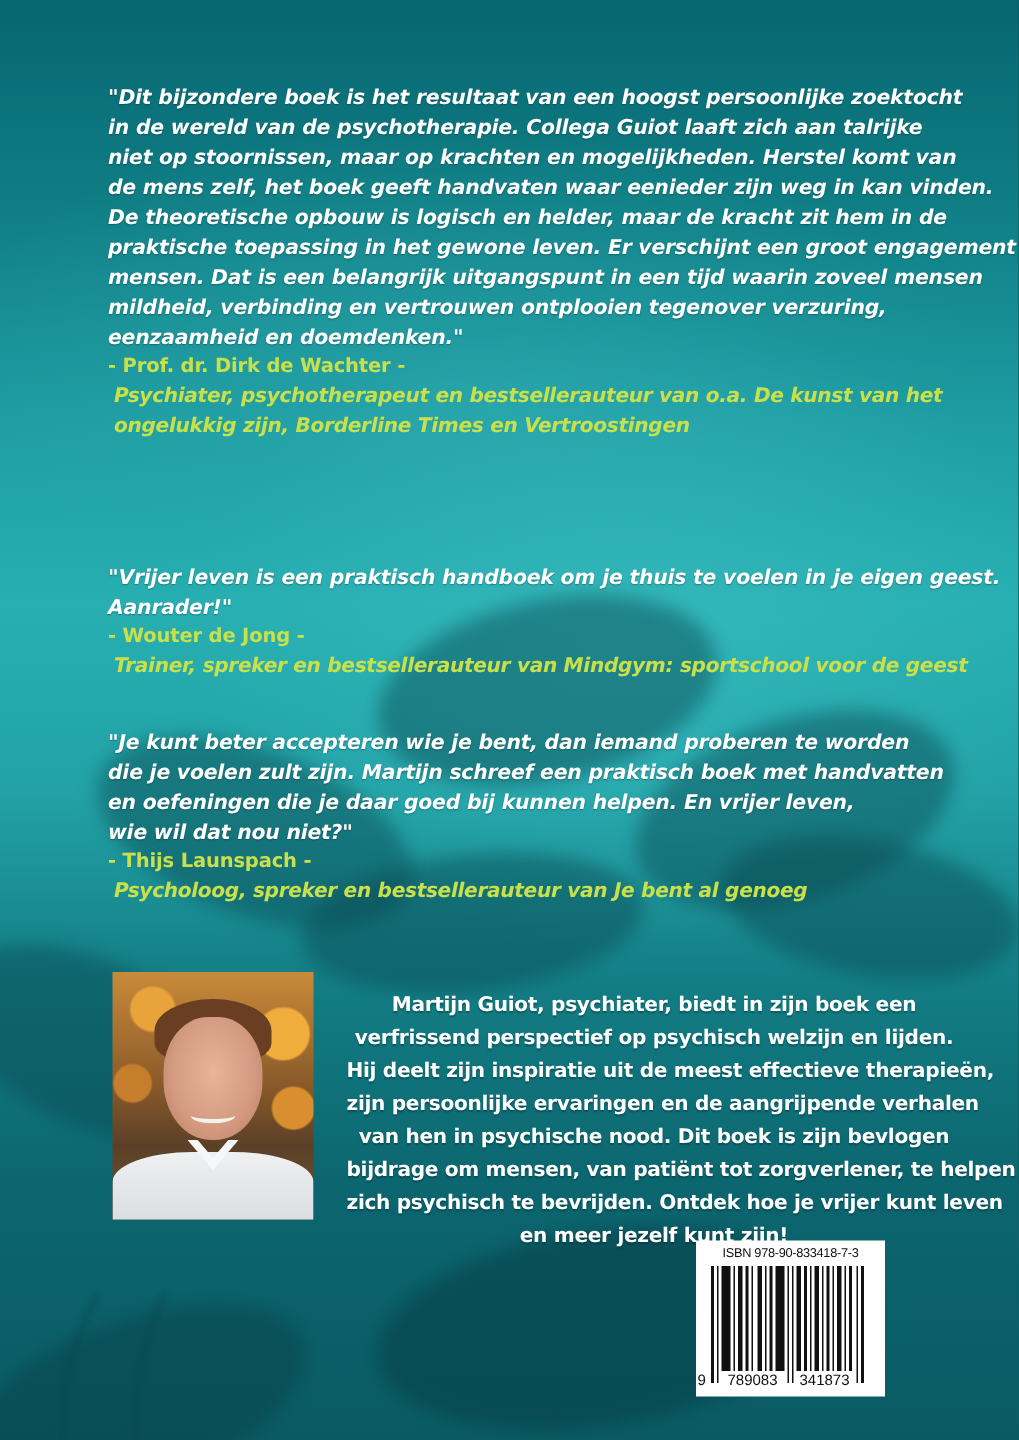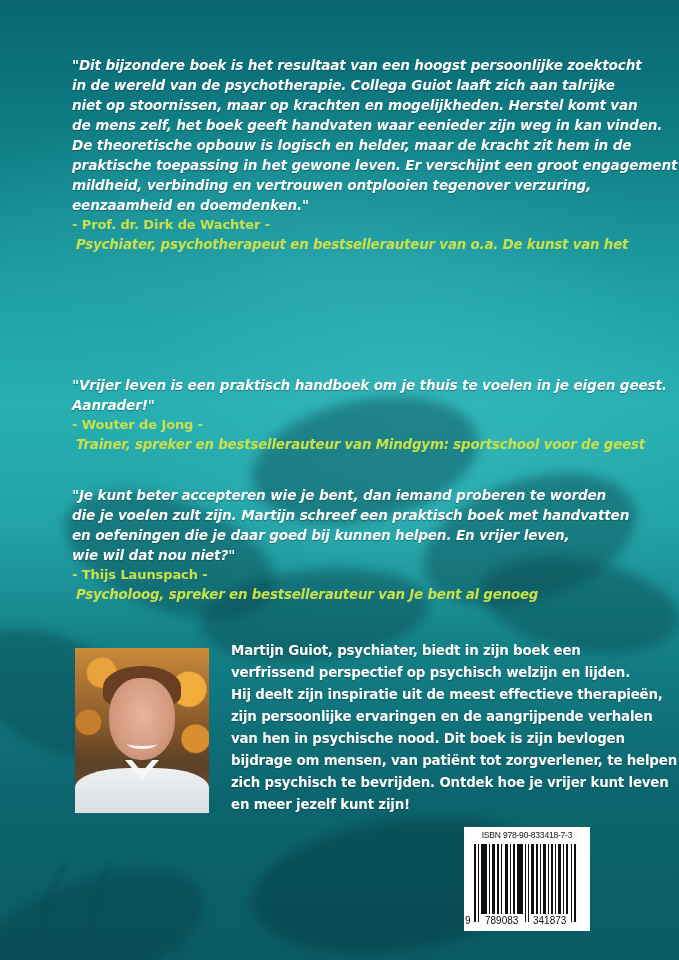--- a/index.html
+++ b/index.html
@@ -33,21 +33,21 @@
       radial-gradient(circle at 90% 55%, #d98f2f 0 9%, transparent 10%),
       radial-gradient(circle at 10% 45%, #c77e2c 0 8%, transparent 9%),
       linear-gradient(180deg, #c98a3a 0%, #8a5b2a 45%, #5b4027 70%, #6d5335 100%);
   }
   .face { position: absolute; left: 34px; top: 30px; width: 66px; height: 82px; border-radius: 45% 45% 48% 48%; background: radial-gradient(ellipse at 50% 45%, #e8b49a 0%, #d39a80 60%, #b47a62 100%); }
   .hair { position: absolute; left: 28px; top: 18px; width: 78px; height: 42px; border-radius: 50% 50% 30% 30%; background: #6a3e22; }
   .smile { position: absolute; left: 52px; top: 90px; width: 30px; height: 8px; border-bottom: 3px solid #f4f0ea; border-radius: 0 0 50% 50%; }
   .shirt { position: absolute; left: 0; top: 120px; width: 134px; height: 50px; background: linear-gradient(180deg, #eef0f2, #d9dde0); border-radius: 40% 40% 0 0; }
   .collar { position: absolute; left: 50px; top: 112px; width: 34px; height: 20px; background: #f6f7f8; clip-path: polygon(0 0, 50% 100%, 100% 0, 80% 0, 50% 60%, 20% 0); }
 
-  #blurb { position: absolute; left: 231px; top: 640px; width: 410px; }
+  #blurb { position: absolute; left: 231px; top: 660px; width: 410px; text-align: center; }
   .blurb-line { display: block; height: 22px; line-height: 22px; font-size: 13.4px; font-weight: bold; color: #ffffff; white-space: nowrap; letter-spacing: -0.2px; text-shadow: 0 1px 1px rgba(0,30,35,0.35); }
 
   #barcode-box { position: absolute; left: 464px; top: 827px; width: 126px; height: 104px; background: #ffffff; }
   #isbn-label { position: absolute; left: 0; top: 3px; width: 126px; text-align: center; font-family: "Liberation Sans", sans-serif; font-size: 8.5px; color: #111; letter-spacing: -0.2px; }
   #bars { position: absolute; left: 10px; top: 17px; width: 106px; height: 78px; }
   .bar { position: absolute; top: 0; height: 70px; background: #111; }
   .bar.guard { height: 78px; }
   .digits { position: absolute; top: 88px; font-family: "Liberation Sans", sans-serif; font-size: 10px; color: #111; background: #fff; line-height: 12px; padding: 0 1px; }
 </style>
 </head>
@@ -66,24 +66,26 @@
   <div class="stem" style="left:90px;top:780px;width:300px;height:360px;transform:rotate(-15deg);"></div>
   <div class="stem" style="left:40px;top:800px;width:260px;height:320px;transform:rotate(-10deg);"></div>
 
   <div class="quote-block" id="q1">
     <span class="line quote-text">"Dit bijzondere boek is het resultaat van een hoogst persoonlijke zoektocht</span>
     <span class="line quote-text indent">in de wereld van de psychotherapie. Collega Guiot laaft zich aan talrijke</span>
     <span class="line quote-text indent">niet op stoornissen, maar op krachten en mogelijkheden. Herstel komt van</span>
     <span class="line quote-text indent">de mens zelf, het boek geeft handvaten waar eenieder zijn weg in kan vinden.</span>
     <span class="line quote-text indent">De theoretische opbouw is logisch en helder, maar de kracht zit hem in de</span>
     <span class="line quote-text indent">praktische toepassing in het gewone leven. Er verschijnt een groot engagement</span>
+    <span class="line quote-text indent">mensen. Dat is een belangrijk uitgangspunt in een tijd waarin zoveel mensen</span>
     <span class="line quote-text indent">mildheid, verbinding en vertrouwen ontplooien tegenover verzuring,</span>
     <span class="line quote-text indent">eenzaamheid en doemdenken."</span>
     <span class="line attr-name">- Prof. dr. Dirk de Wachter -</span>
     <span class="line attr-desc">Psychiater, psychotherapeut en bestsellerauteur van o.a. De kunst van het</span>
+    <span class="line attr-desc">ongelukkig zijn, Borderline Times en Vertroostingen</span>
   </div>
 
   <div class="quote-block" id="q2">
     <span class="line quote-text">"Vrijer leven is een praktisch handboek om je thuis te voelen in je eigen geest.</span>
     <span class="line quote-text indent">Aanrader!"</span>
     <span class="line attr-name">- Wouter de Jong -</span>
     <span class="line attr-desc">Trainer, spreker en bestsellerauteur van Mindgym: sportschool voor de geest</span>
   </div>
 
   <div class="quote-block" id="q3">

